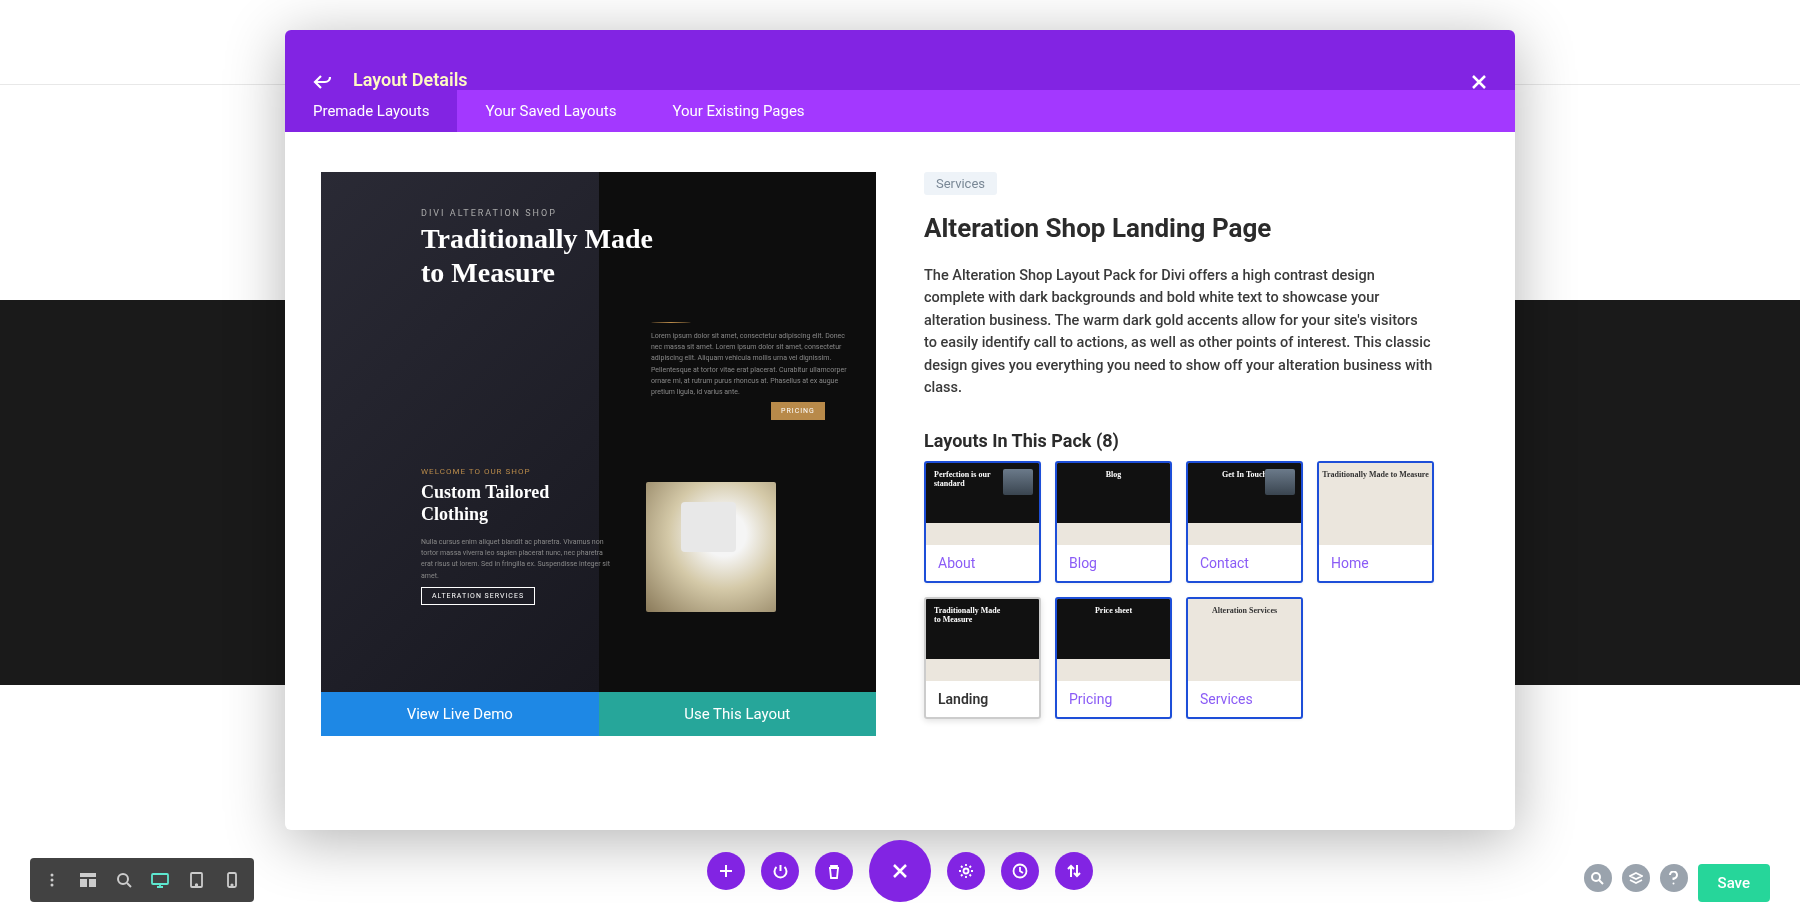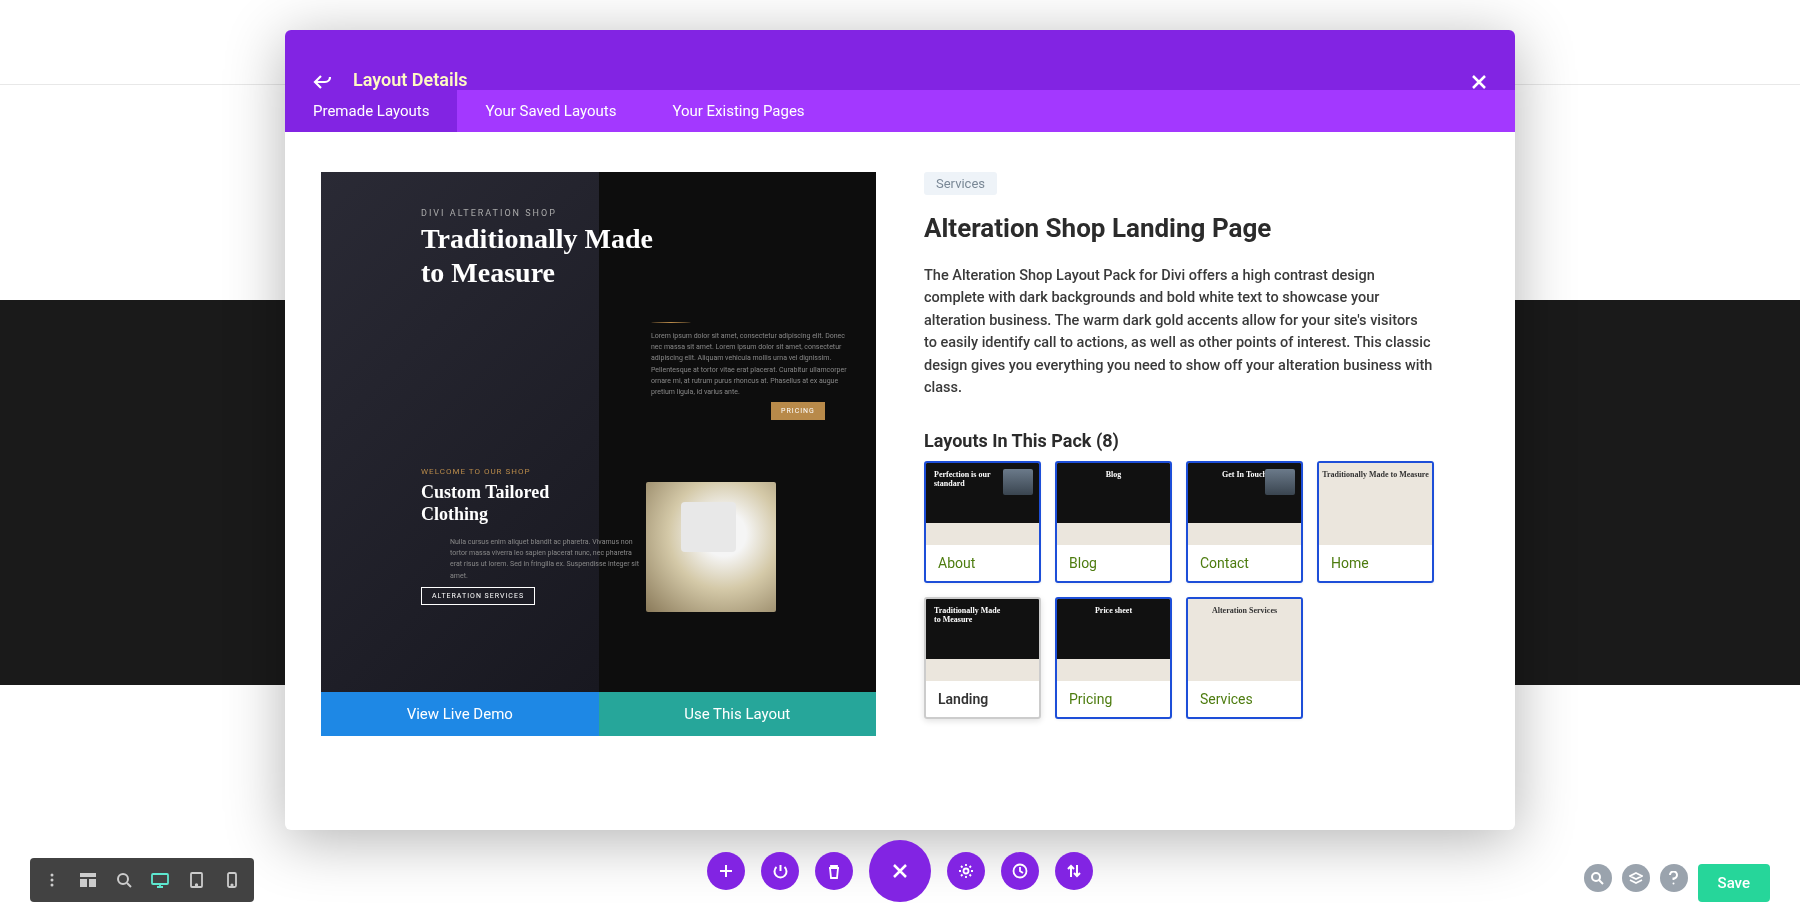--- a/index.html
+++ b/index.html
@@ -58,21 +58,21 @@
   overflow: hidden;
 }
 .pm-left { position:absolute; left:0; top:0; width:50%; height:100%; background:linear-gradient(135deg,#2a2a35,#181820); }
 .pm-title { position:absolute; top:50px; left:100px; color:#fff; font-family: Georgia, serif; font-size:28px; font-weight:600; line-height:1.2; width:260px;}
 .pm-dots { position:absolute; top:36px; left:100px; color:#aaa; font-size:9px; letter-spacing:2px;}
 .pm-para { position:absolute; top:150px; left:330px; width:200px; color:#888; font-size:7px; line-height:1.6;}
 .pm-para::before {content:""; display:block; width:40px; height:1px; background:#b88a4a; margin-bottom:8px; border-radius:50%;}
 .pm-cta { position:absolute; top:230px; left:450px; background:#b88a4a; color:#fff; font-size:7px; padding:5px 10px; letter-spacing:1px;}
 .pm-sub { position:absolute; top:295px; left:100px; color:#b88a4a; font-size:8px; letter-spacing:1px;}
 .pm-h2 { position:absolute; top:310px; left:100px; color:#fff; font-family: Georgia, serif; font-size:18px; font-weight:600; line-height:1.2; width:180px;}
-.pm-para2 { position:absolute; top:365px; left:100px; width:190px; color:#888; font-size:7px; line-height:1.6;margin-left:29px;}
+.pm-para2 { position:absolute; top:365px; left:100px; width:190px; color:#888; font-size:7px; line-height:1.6;}
 .pm-btn2 { position:absolute; top:415px; left:100px; border:1px solid #fff; color:#fff; font-size:7px; padding:4px 10px; letter-spacing:1px;}
 .pm-img { position:absolute; top:310px; right:100px; width:130px; height:130px; background: radial-gradient(circle at 60% 40%, #f5f5f5 20%, #d4c9a8 50%, #8a7a5a 100%); border-radius:2px;}
 .pm-machine { position:absolute; top:20px; left:35px; width:55px; height:50px; background:#e8e8e8; border-radius:4px;}
 
 .preview-actions { display:flex; }
 .btn-demo { flex:1; background:#1e88e5; color:#fff; text-align:center; padding:13px; font-size:15px; cursor:pointer;}
 .btn-use  { flex:1; background:#26a69a; color:#fff; text-align:center; padding:13px; font-size:15px; cursor:pointer;}
 
 .details-col { flex:1; }
 .tag { display:inline-block; background:#eef3f8; color:#7a8896; font-size:13px; padding:4px 12px; border-radius:3px; margin-bottom:18px;}
@@ -83,21 +83,21 @@
 .grid { display:grid; grid-template-columns: repeat(4, 1fr); gap:14px; max-width:510px;}
 .card { border:2px solid #1d4ed8; border-radius:3px; overflow:hidden; cursor:pointer; box-shadow:0 1px 3px rgba(0,0,0,0.06);}
 .card.selected { border-color:#ccc; box-shadow:0 2px 6px rgba(0,0,0,0.12);}
 .card-thumb { height:82px; background:#111; position:relative; overflow:hidden;}
 .card-thumb::after {content:""; position:absolute; bottom:0; left:0; right:0; height:22px; background:#ebe6dd;}
 .card-thumb.light { background:#ebe6dd;}
 .card-thumb.light::after{ height:0;}
 .thumb-txt { position:absolute; top:8px; left:8px; color:#fff; font-size:8px; font-family:Georgia,serif; font-weight:600; max-width:70px; line-height:1.1;}
 .thumb-txt.center { left:0; right:0; text-align:center; max-width:none;}
 .thumb-img-r { position:absolute; top:6px; right:6px; width:30px; height:26px; background:linear-gradient(#6b7a8a,#3a4550); border-radius:2px;}
-.card-label { padding:10px 12px; font-size:14px; color:#4d7c0f; white-space:nowrap; overflow:hidden; text-overflow:ellipsis;}
+.card-label { padding:10px 12px; font-size:14px; color:#8b5cf6; white-space:nowrap; overflow:hidden; text-overflow:ellipsis;}
 .card.selected .card-label { color:#333; font-weight:600;}
 
 .bottom-bar { position:absolute; bottom:18px; left:0; right:0; height:50px; pointer-events:none;}
 .left-tools { position:absolute; left:30px; bottom:0; background:#424242; border-radius:4px; display:flex; padding:4px; pointer-events:auto;}
 .lt { width:36px; height:36px; display:flex; align-items:center; justify-content:center; color:#ccc; cursor:pointer; border-radius:3px;}
 .lt.active { color:#5ee8d0;}
 .center-tools { position:absolute; left:50%; transform:translateX(-50%); bottom:0; display:flex; align-items:center; gap:16px; pointer-events:auto;}
 .ct { width:38px; height:38px; border-radius:50%; background:#8224e3; display:flex; align-items:center; justify-content:center; cursor:pointer; color:#fff;}
 .ct.big { width:62px; height:62px; }
 .right-tools { position:absolute; right:30px; bottom:0; display:flex; align-items:flex-start; gap:10px; pointer-events:auto;}

